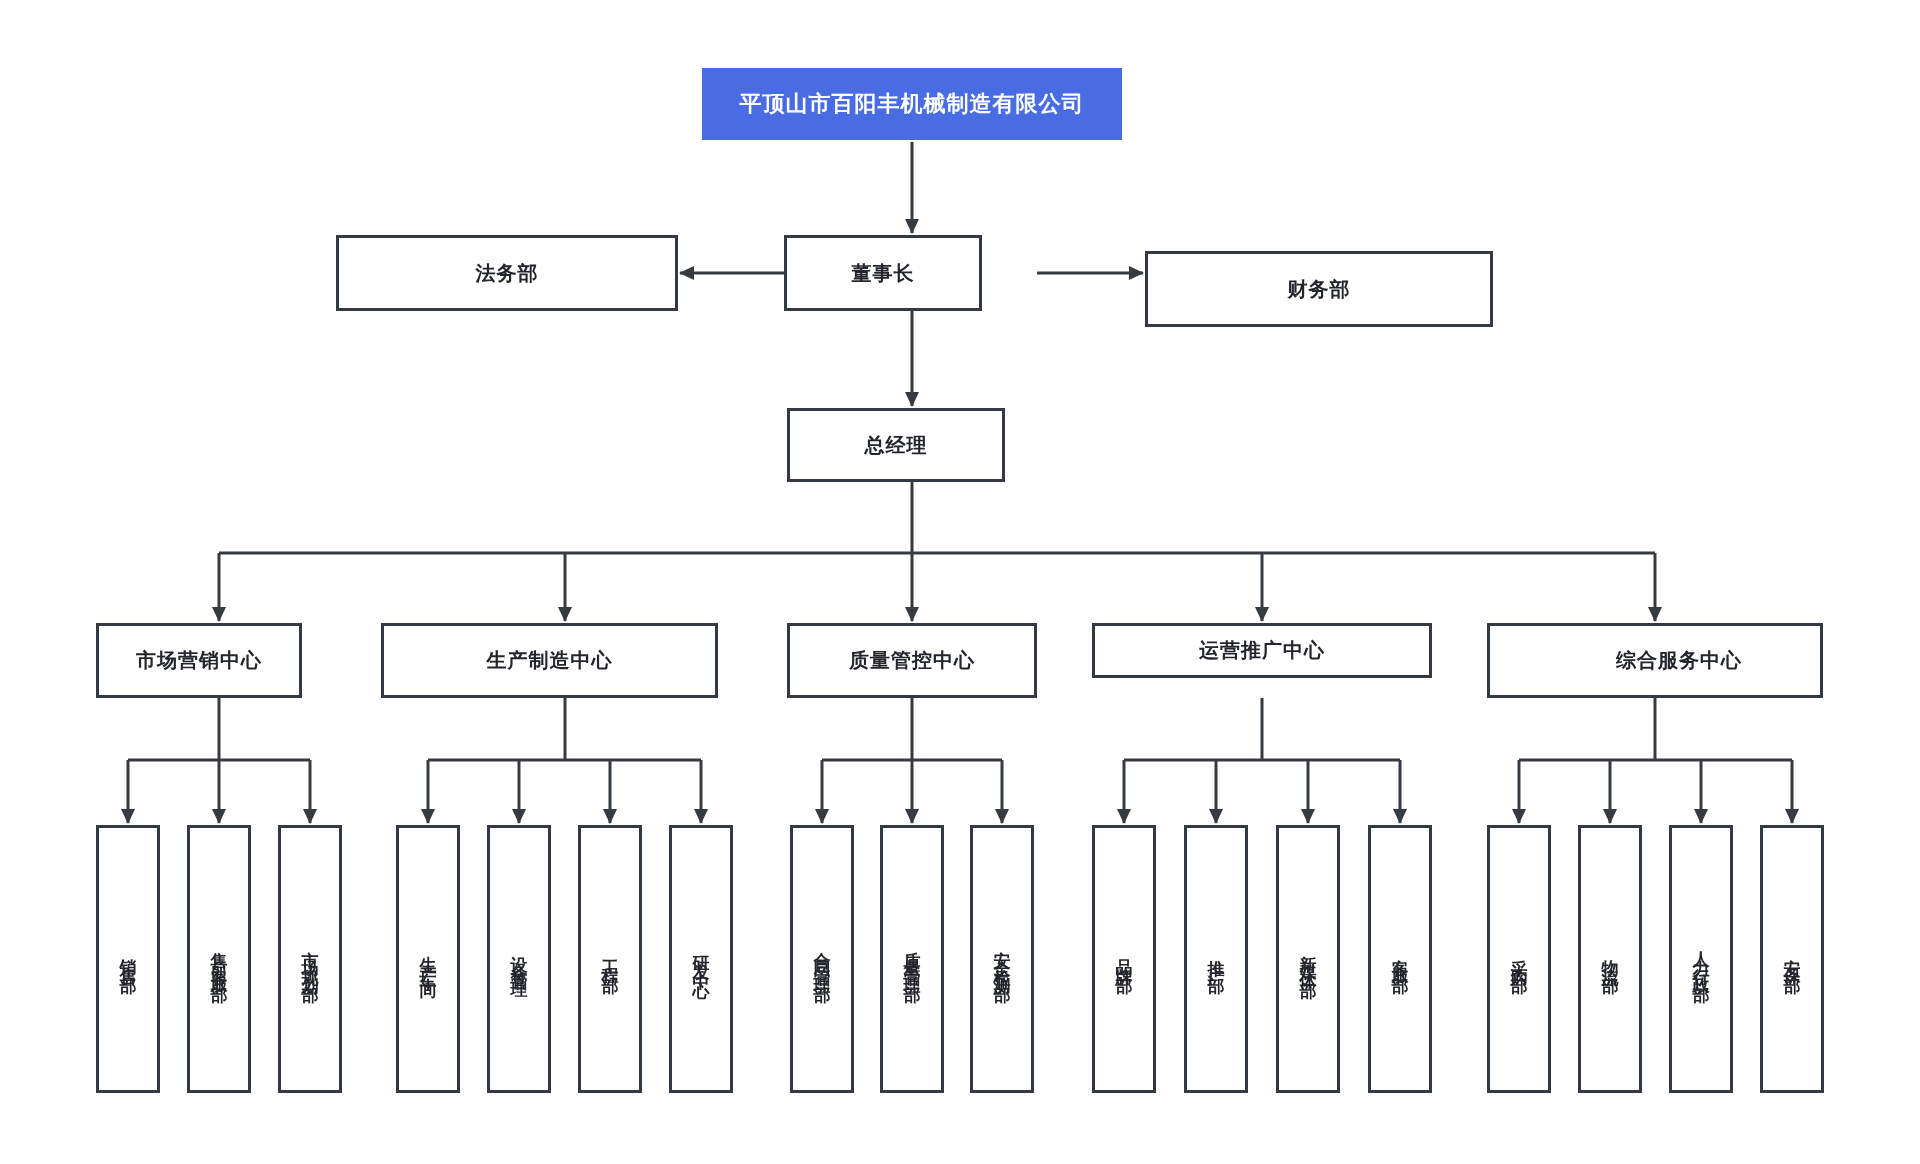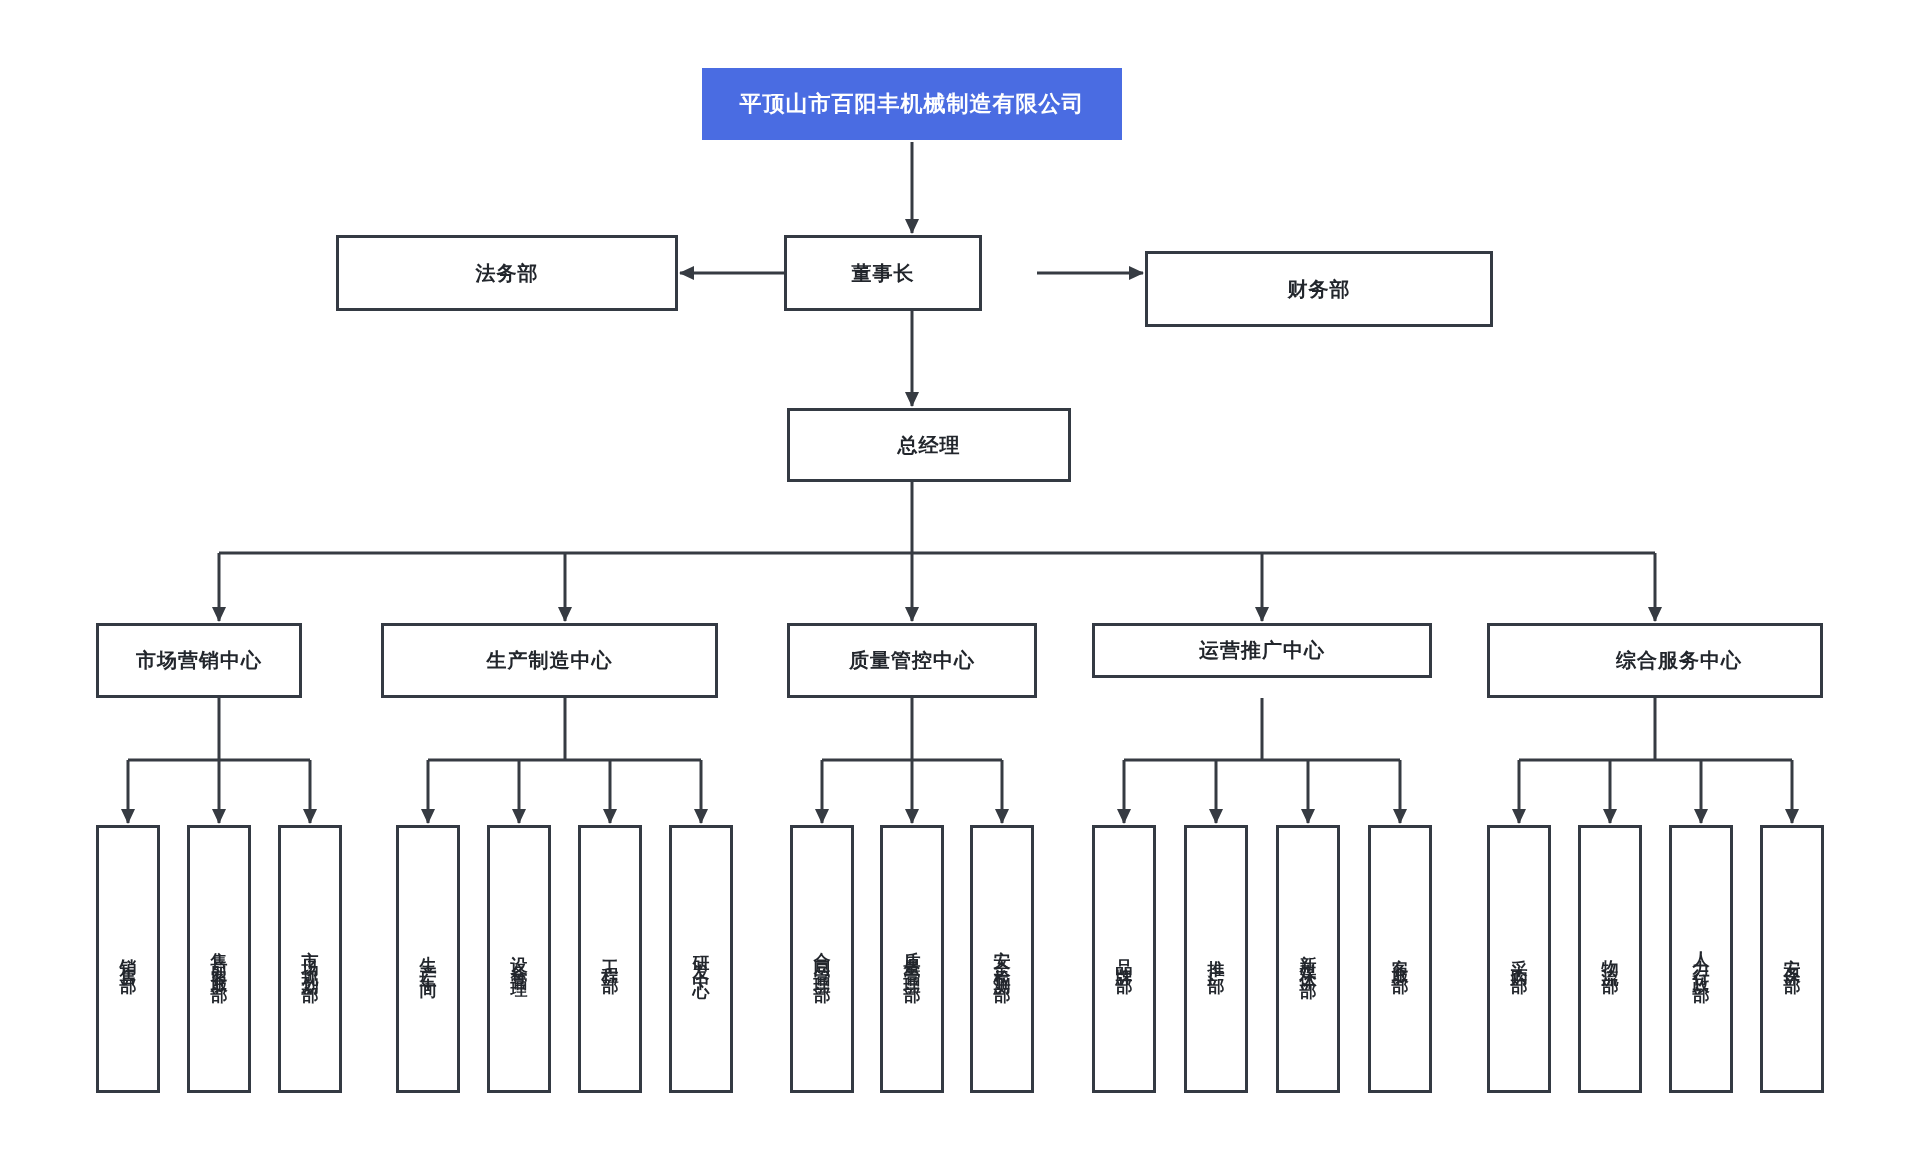--- a/index.html
+++ b/index.html
@@ -100,21 +100,21 @@
   <div class="node lvl" style="left:336px;top:235px;width:342px;height:76px;">
     <span class="lbl">法务部</span>
   </div>
   <div class="node lvl" style="left:784px;top:235px;width:198px;height:76px;">
     <span class="lbl">董事长</span>
   </div>
   <div class="node lvl" style="left:1145px;top:235px;width:348px;height:76px;margin-top:16px;">
     <span class="lbl">财务部</span>
   </div>
 
-  <div class="node lvl" style="left:787px;top:408px;width:284px;height:74px;">
+  <div class="node lvl" style="left:787px;top:408px;width:218px;height:74px;">
     <span class="lbl">总经理</span>
   </div>
 
   <div class="node lvl" style="left:96px;top:623px;width:206px;height:75px;">
     <span class="lbl">市场营销中心</span>
   </div>
   <div class="node lvl" style="left:381px;top:623px;width:337px;height:75px;">
     <span class="lbl">生产制造中心</span>
   </div>
   <div class="node lvl" style="left:787px;top:623px;width:250px;height:75px;">

